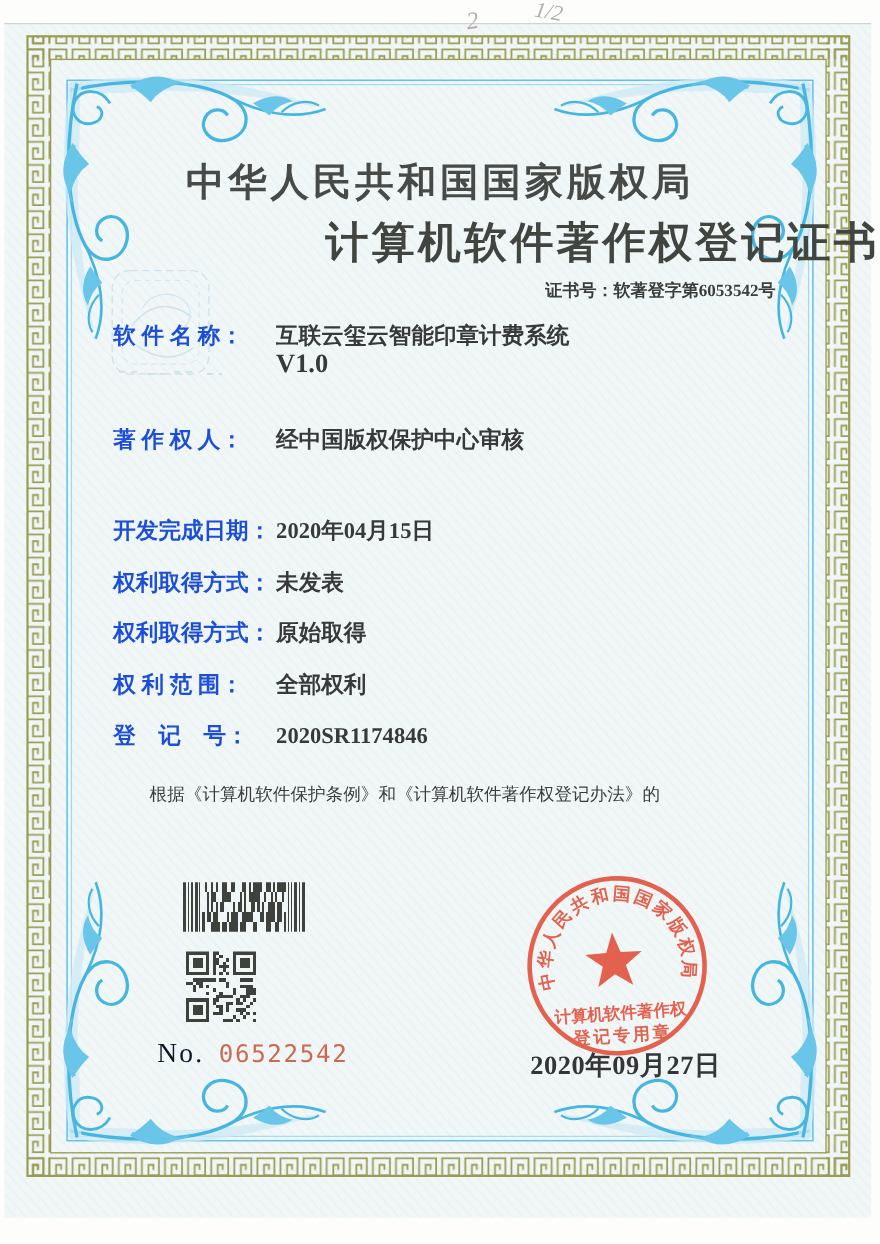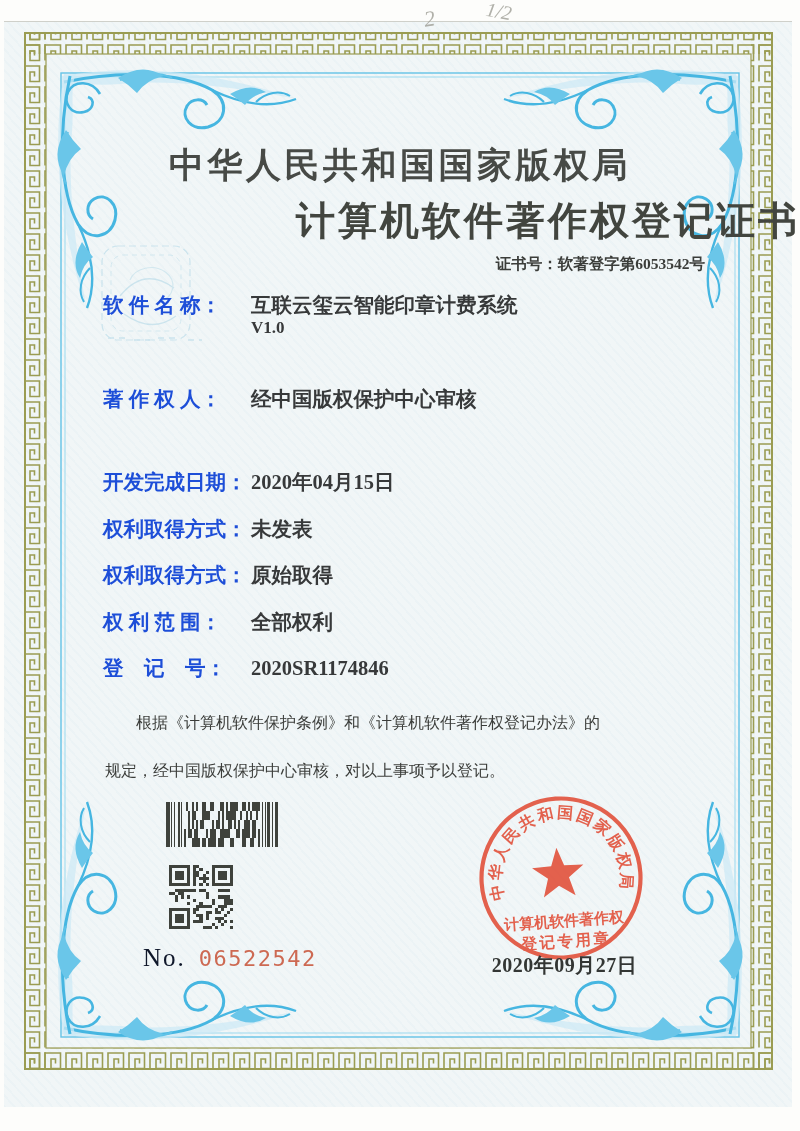--- a/index.html
+++ b/index.html
@@ -30,36 +30,36 @@
     font-size:39px;font-weight:700;letter-spacing:3px;color:#42453f;white-space:nowrap;
   }
   .certline{
     position:absolute;top:254px;right:95px;font-size:15.5px;font-weight:700;color:#3b3d3a;
     white-space:nowrap;
   }
   .certline .cv{}
   .row{position:absolute;left:103px;font-size:20.5px;font-weight:700;white-space:nowrap;color:#37393a;}
   .row .lab{display:inline-block;width:148px;white-space:pre;color:#1d4ed8;}
   .r1{top:291px}.r2{top:385px}.r3{top:468px}.r4{top:515px}.r5{top:561px}.r6{top:608px}.r7{top:654px}
-  .v2{position:absolute;left:251px;top:318px;font-size:17px;font-weight:700;color:#37393a;}
+  .v2{position:absolute;left:251px;top:318px;font-size:24px;font-weight:700;color:#37393a;}
   .statement{position:absolute;left:105px;top:699px;width:618px;font-size:16px;line-height:47.5px;color:#3b3d3a;}
   .statement .l1{text-indent:31px;white-space:nowrap;}
   .statement .l2{white-space:nowrap;}
   .barcode{position:absolute;left:166px;top:802px;}
   .qrcode{position:absolute;left:169px;top:865px;}
   .serial{position:absolute;left:143px;top:944px;white-space:nowrap;}
   .serial .no{font-size:25px;color:#0f172a;letter-spacing:2px;}
   .serial .num{
     font-family:"DejaVu Sans Mono","Liberation Mono",monospace;
     font-size:22px;color:#cd6952;letter-spacing:1.5px;margin-left:13px;
   }
   .seal-svg{position:absolute;left:466px;top:783px;}
   .date{
     position:absolute;left:482px;top:952px;width:165px;text-align:center;
-    font-size:20px;font-weight:700;letter-spacing:.5px;color:#333634;white-space:nowrap;
+    font-size:24px;font-weight:700;letter-spacing:.5px;color:#333634;white-space:nowrap;
   }
   .emblem-svg{position:absolute;left:98px;top:242px;opacity:.55;}
 </style>
 </head>
 <body>
 
 <div class="paper"></div>
 
 <svg class="frame-svg" width="800" height="1131" viewBox="0 0 800 1131">
   <defs>
@@ -147,21 +147,20 @@
 <div class="row r6">
   <span class="lab">权 利 范 围：</span><span>全部权利</span>
 </div>
 
 <div class="row r7">
   <span class="lab">登　记　号：</span><span>2020SR1174846</span>
 </div>
 
 <div class="statement">
   <div class="l1">根据《计算机软件保护条例》和《计算机软件著作权登记办法》的</div>
-  <div class="l2">规定，经中国版权保护中心审核，对以上事项予以登记。</div>
 </div>
 
 <svg id="barcode" class="barcode" width="112" height="45" viewBox="0 0 112 45" shape-rendering="crispEdges">
     <rect x="0" y="0" width="3.5" height="45" fill="#3f423c"></rect>
     <rect x="5" y="0" width="1.2" height="45" fill="#3f423c"></rect>
     <rect x="8" y="0" width="1.2" height="45" fill="#3f423c"></rect>
     <rect x="11.5" y="0" width="2.2" height="45" fill="#3f423c"></rect>
     <rect x="15.2" y="0" width="1" height="45" fill="#3f423c"></rect>
     <rect x="95.5" y="0" width="1.2" height="45" fill="#3f423c"></rect>
     <rect x="98.5" y="0" width="1.2" height="45" fill="#3f423c"></rect>

